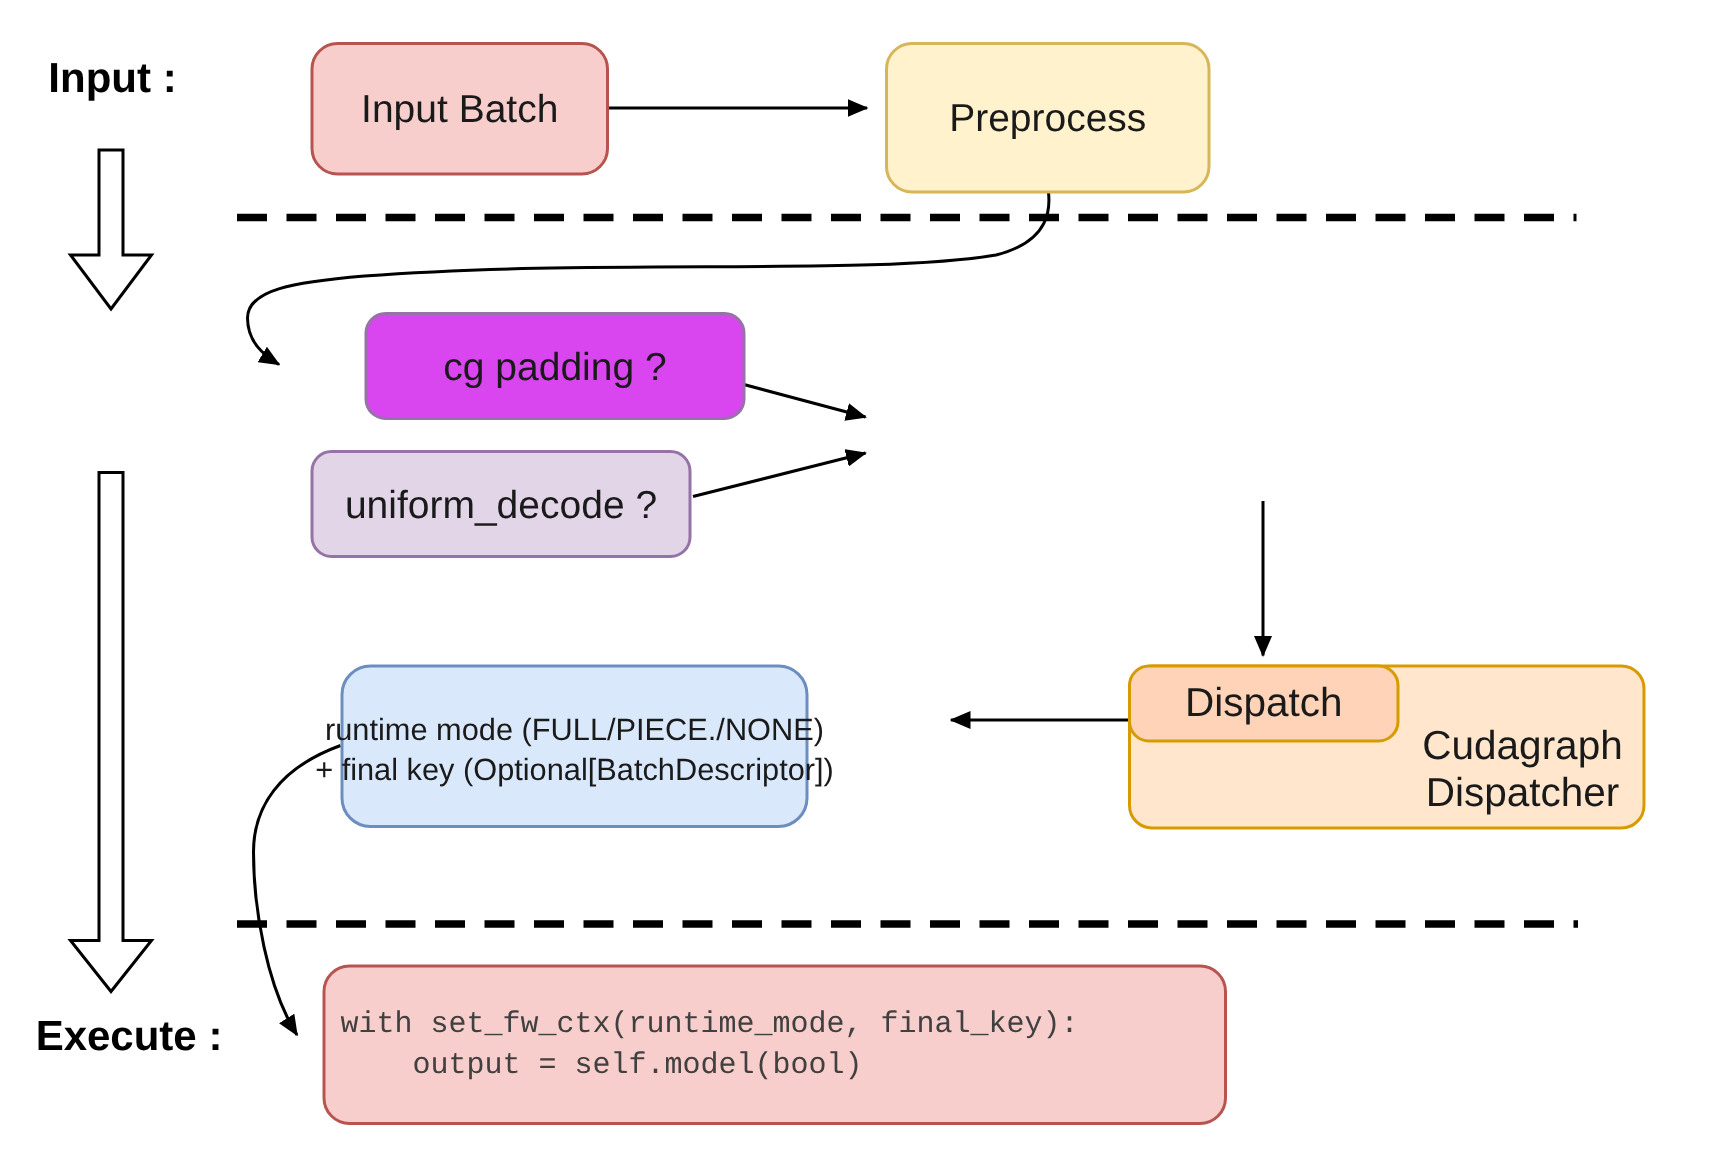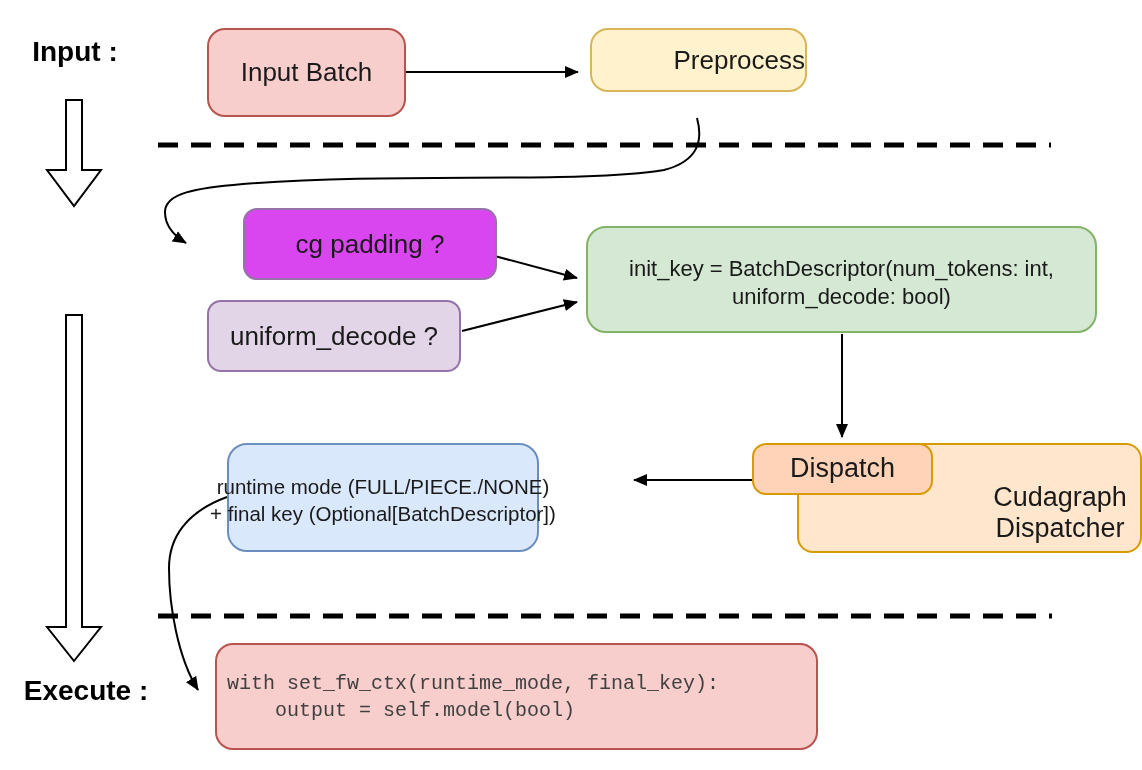--- a/index.html
+++ b/index.html
@@ -41,44 +41,43 @@
     text-align: center;
     color: #1a1a1a;
     line-height: 1.25;
   }
   .node-input-batch {
     left: 207px; top: 28px; width: 199px; height: 89px;
     background: #f8cecc; border-color: #b85450; border-radius: 18px;
     font-size: 26px;
   }
   .node-preprocess {
-    left: 590px; top: 28px; width: 217px; height: 64px;
+    left: 590px; top: 28px; width: 217px; height: 101px;
     background: #fff2cc; border-color: #d6b656; border-radius: 18px;
     font-size: 26px;
-    align-items: flex-end;
   }
   .node-cg-padding {
     left: 207px; top: 208px; width: 254px; height: 72px;
     background: #d946ef; border-color: #9673a6; border-radius: 14px;
     font-size: 26px;
     margin-left: 36px;
   }
   .node-uniform-decode {
     left: 207px; top: 300px; width: 254px; height: 72px;
     background: #e1d5e7; border-color: #9673a6; border-radius: 14px;
     font-size: 26px;
   }
   .node-init-key {
     left: 586px; top: 226px; width: 511px; height: 107px;
     background: #d5e8d4; border-color: #82b366; border-radius: 20px;
     font-size: 22px; line-height: 28px; padding-top: 6px;
   }
   .node-dispatcher-outer {
     left: 752px; top: 443px; width: 345px; height: 110px;
-    background: #ffe6cc; border-color: #d79b00; border-radius: 16px; margin-left: 45px;
+    background: #ffe6cc; border-color: #d79b00; border-radius: 16px;
   }
   .dispatcher-text {
     position: absolute;
     left: 181px; right: 0; top: 0; bottom: 0;
     display: flex; flex-direction: column;
     align-items: center; justify-content: center;
     padding-top: 30px;
     font-size: 27px; line-height: 31px;
     color: #1a1a1a;
   }
@@ -145,24 +144,20 @@
   </div>
 
   <div class="node node-cg-padding">
     <span class="node-line">cg padding ?</span>
   </div>
 
   <div class="node node-uniform-decode">
     <span class="node-line">uniform_decode ?</span>
   </div>
 
-  <div class="node node-init-key">
-    <span class="node-line">init_key = BatchDescriptor(num_tokens: int,</span>
-    <span class="node-line">uniform_decode: bool)</span>
-  </div>
 
   <div class="node node-dispatcher-outer">
     <div class="dispatcher-text">
       <span class="node-line">Cudagraph</span>
       <span class="node-line">Dispatcher</span>
     </div>
   </div>
 
   <div class="node node-dispatch-inner">
     <span class="node-line">Dispatch</span>

